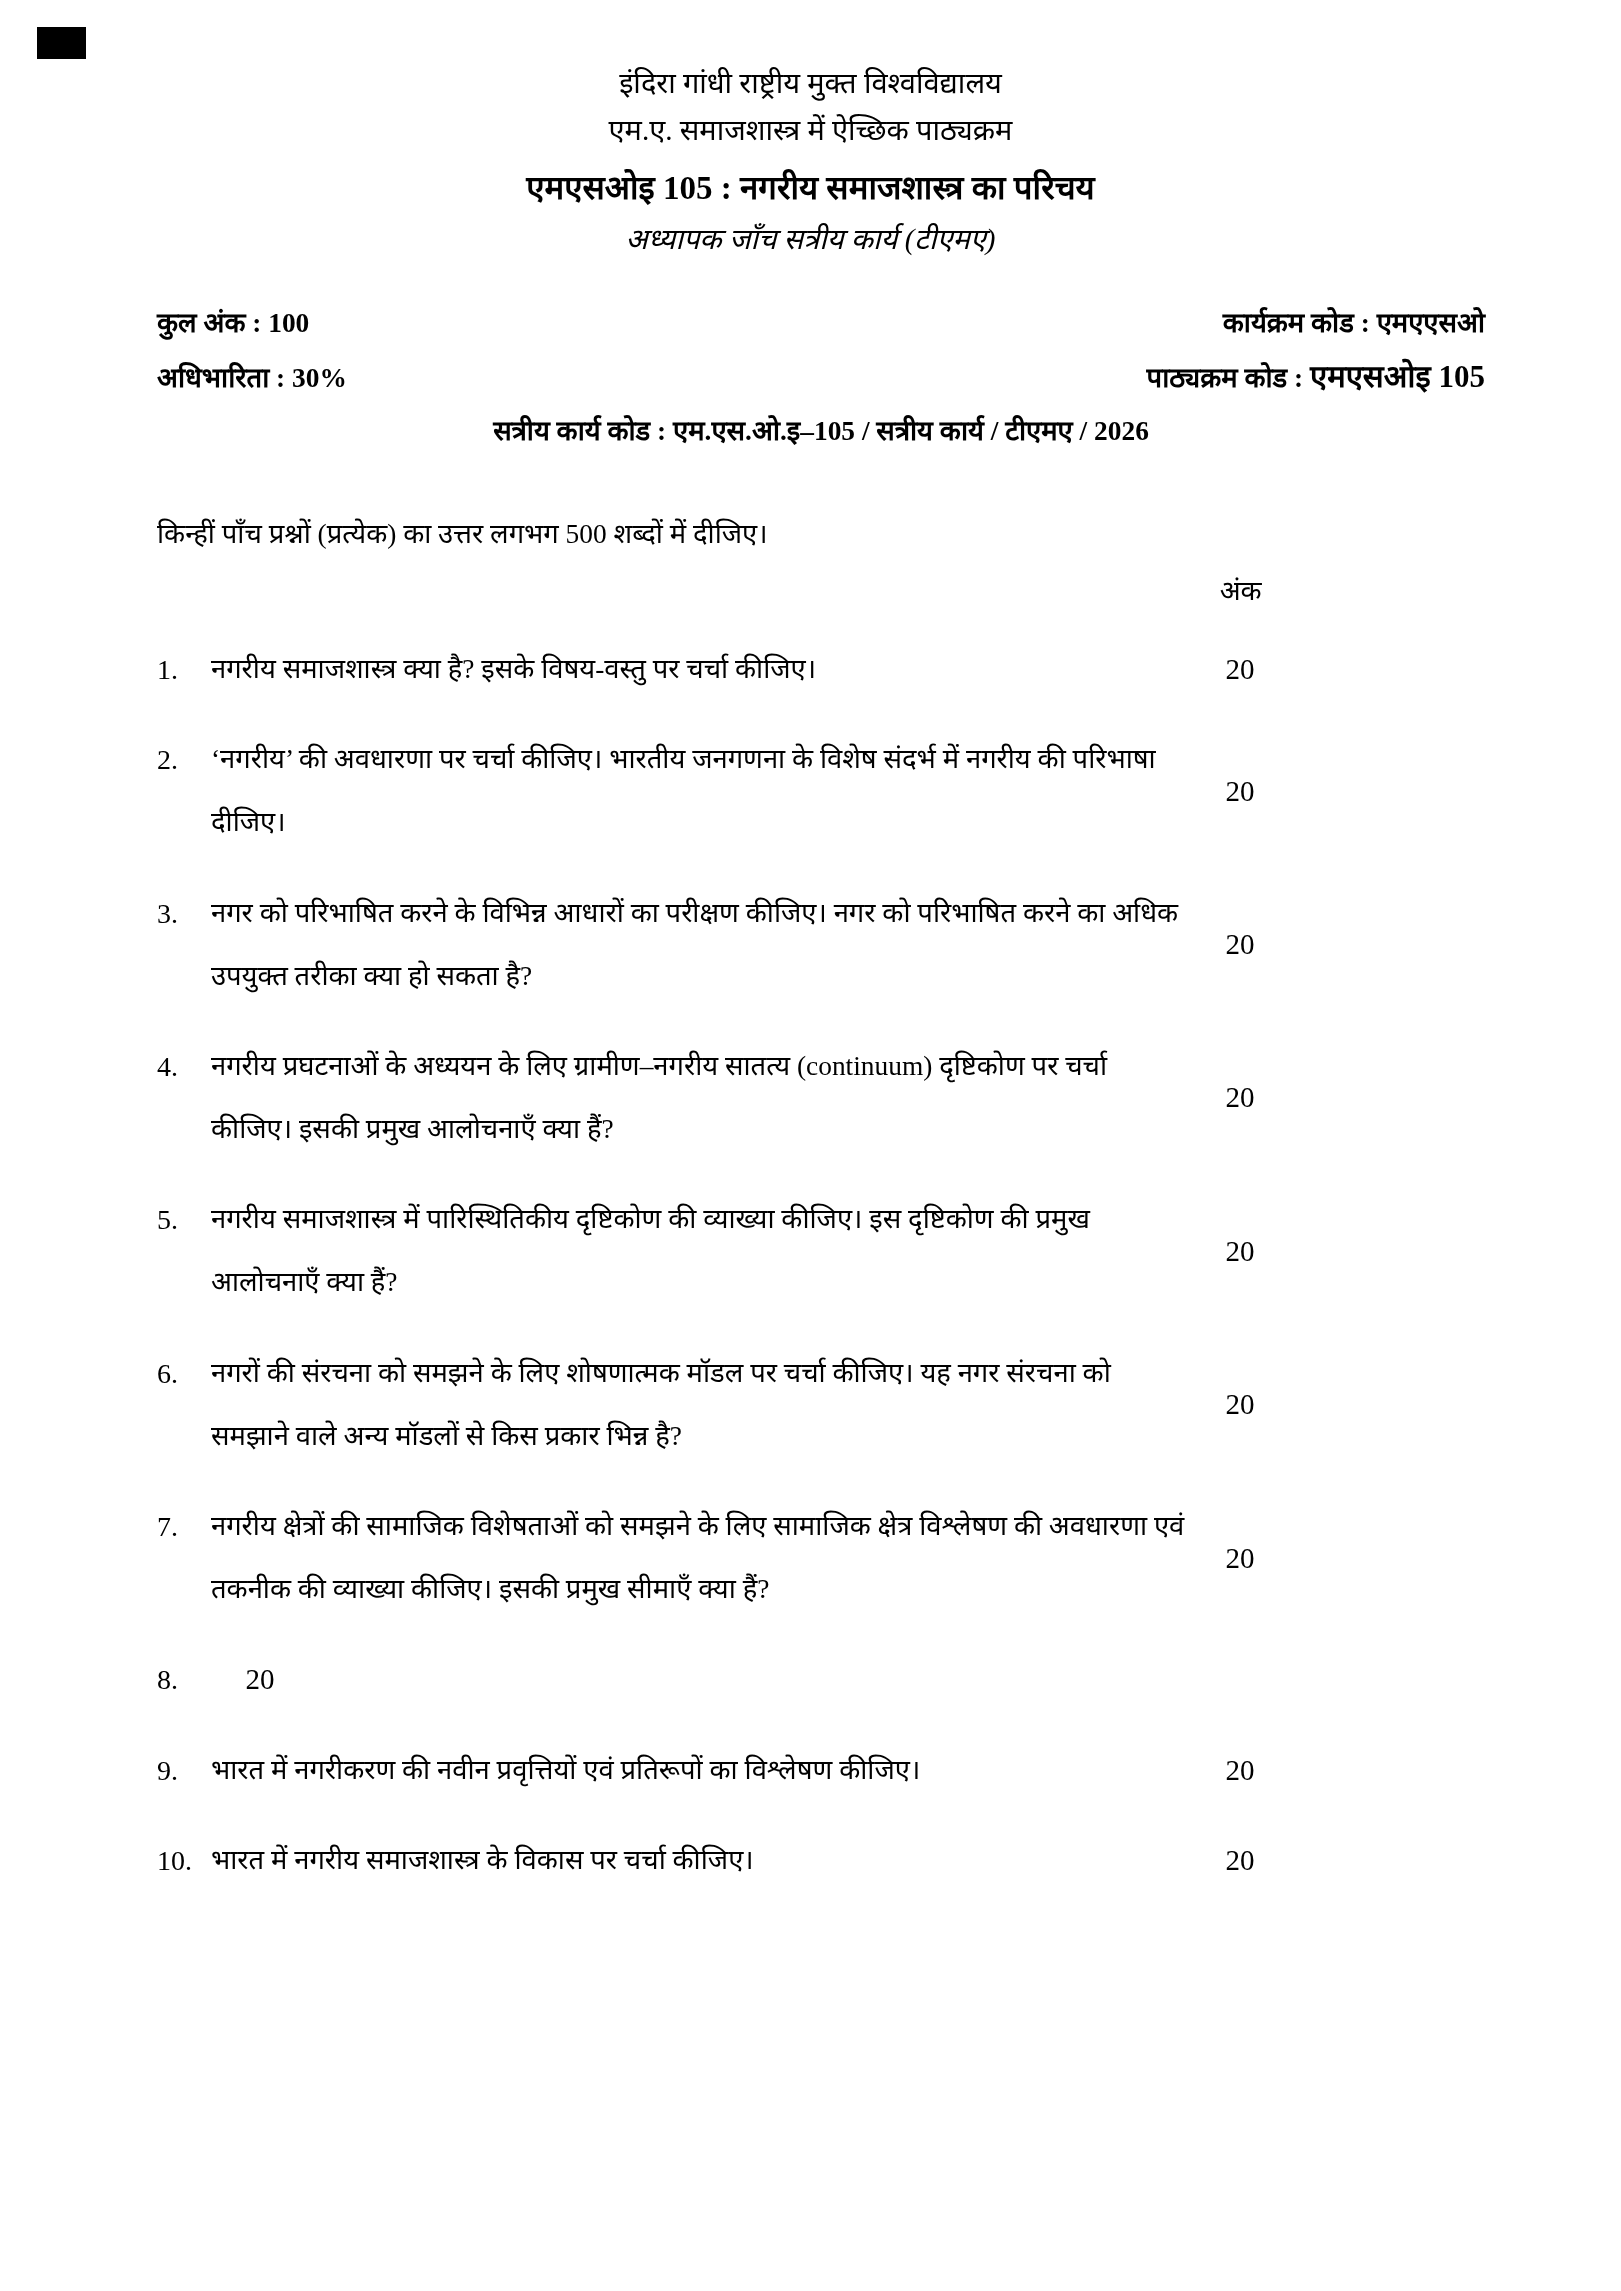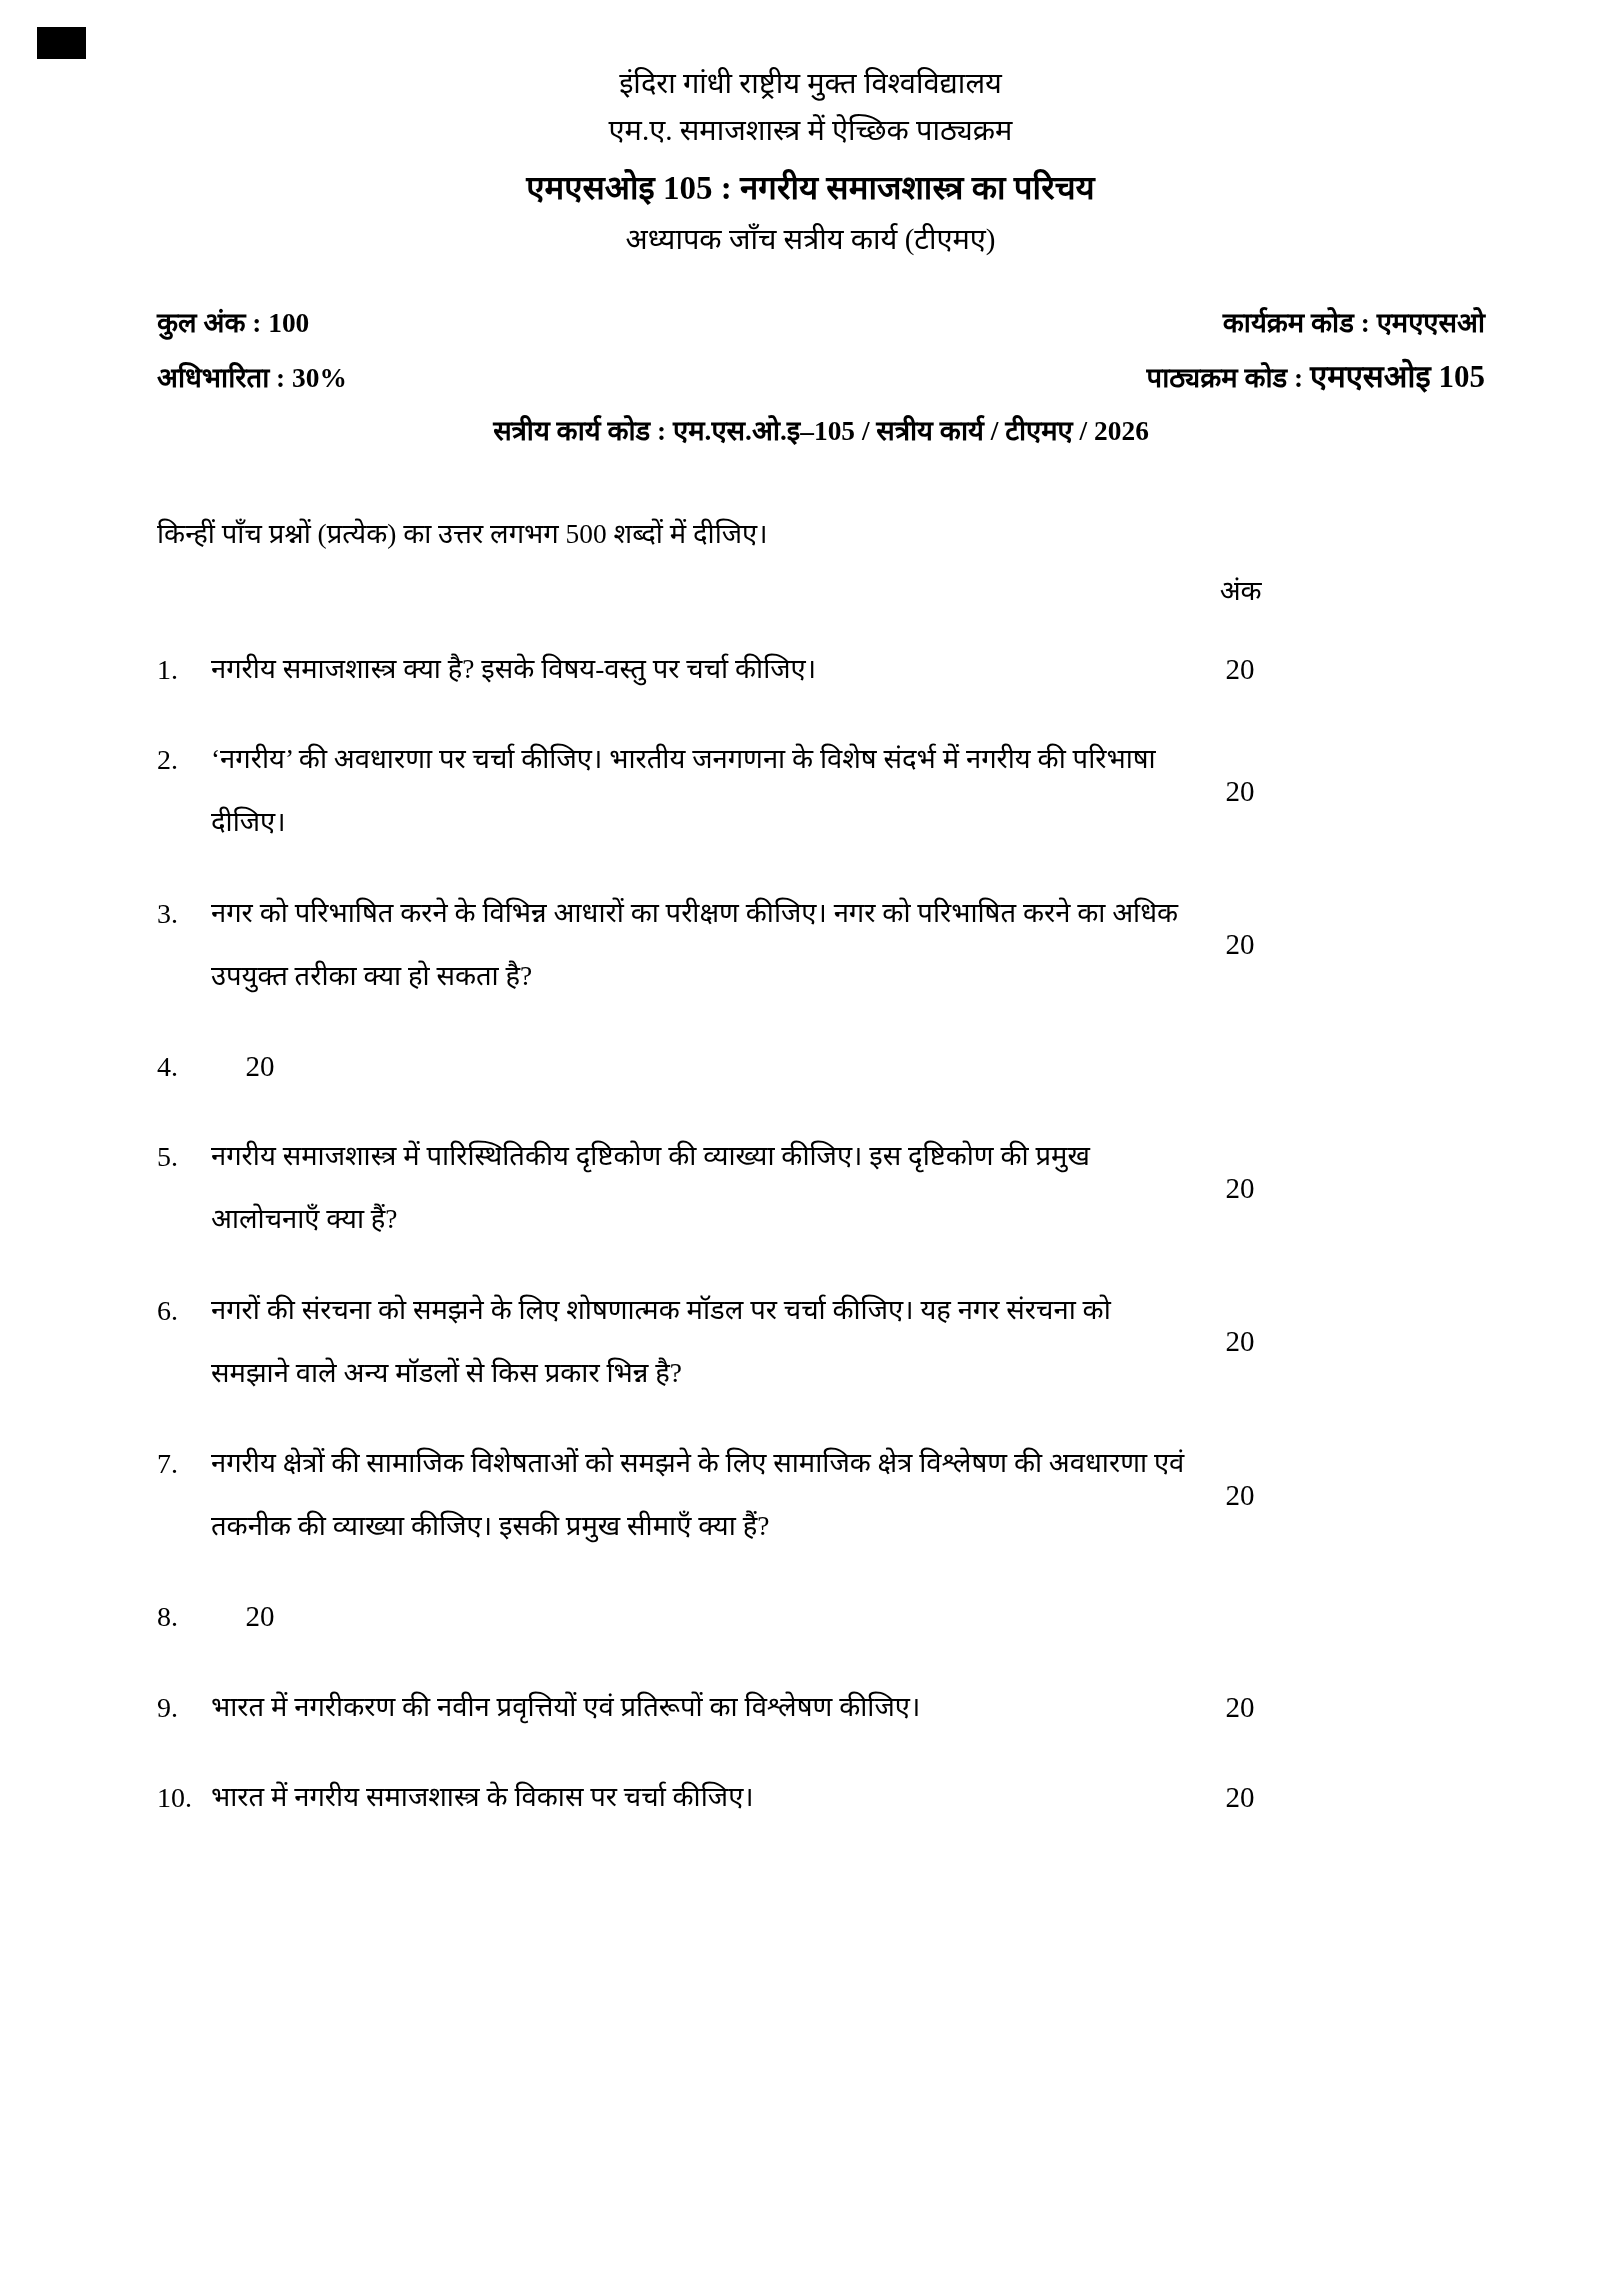--- a/index.html
+++ b/index.html
@@ -23,21 +23,21 @@
     height: 32px;
     background: #000;
   }
   .header {
     text-align: center;
     padding-top: 63px;
   }
   .h-line1 { font-size: 29px; line-height: 41px; }
   .h-line2 { font-size: 29px; line-height: 41px; margin-top: 5.9px; }
   .h-line3 { font-size: 33px; line-height: 47px; font-weight: bold; margin-top: 13.7px; }
-  .h-line4 { font-size: 29px; line-height: 41px; margin-top: 7.8px; }
+  .h-line4 { font-size: 29px; line-height: 41px; margin-top: 7.8px; font-style: italic; }
 
   .info {
     margin-top: 45px;
     padding: 0 136px 0 157px;
     font-size: 27.4px;
     font-weight: bold;
   }
   .info-row {
     display: flex;
     justify-content: space-between;
@@ -135,20 +135,21 @@
     <div class="q-text">‘नगरीय’ की अवधारणा पर चर्चा कीजिए। भारतीय जनगणना के विशेष संदर्भ में नगरीय की परिभाषा दीजिए।</div>
     <div class="q-marks">20</div>
   </div>
   <div class="q-row">
     <div class="q-num">3.</div>
     <div class="q-text">नगर को परिभाषित करने के विभिन्न आधारों का परीक्षण कीजिए। नगर को परिभाषित करने का अधिक उपयुक्त तरीका क्या हो सकता है?</div>
     <div class="q-marks">20</div>
   </div>
   <div class="q-row">
     <div class="q-num">4.</div>
+    <div class="q-text">नगरीय प्रघटनाओं के अध्ययन के लिए ग्रामीण–नगरीय सातत्य (continuum) दृष्टिकोण पर चर्चा कीजिए। इसकी प्रमुख आलोचनाएँ क्या हैं?</div>
     <div class="q-marks">20</div>
   </div>
   <div class="q-row">
     <div class="q-num">5.</div>
     <div class="q-text">नगरीय समाजशास्त्र में पारिस्थितिकीय दृष्टिकोण की व्याख्या कीजिए। इस दृष्टिकोण की प्रमुख आलोचनाएँ क्या हैं?</div>
     <div class="q-marks">20</div>
   </div>
   <div class="q-row">
     <div class="q-num">6.</div>
     <div class="q-text">नगरों की संरचना को समझने के लिए शोषणात्मक मॉडल पर चर्चा कीजिए। यह नगर संरचना को समझाने वाले अन्य मॉडलों से किस प्रकार भिन्न है?</div>

